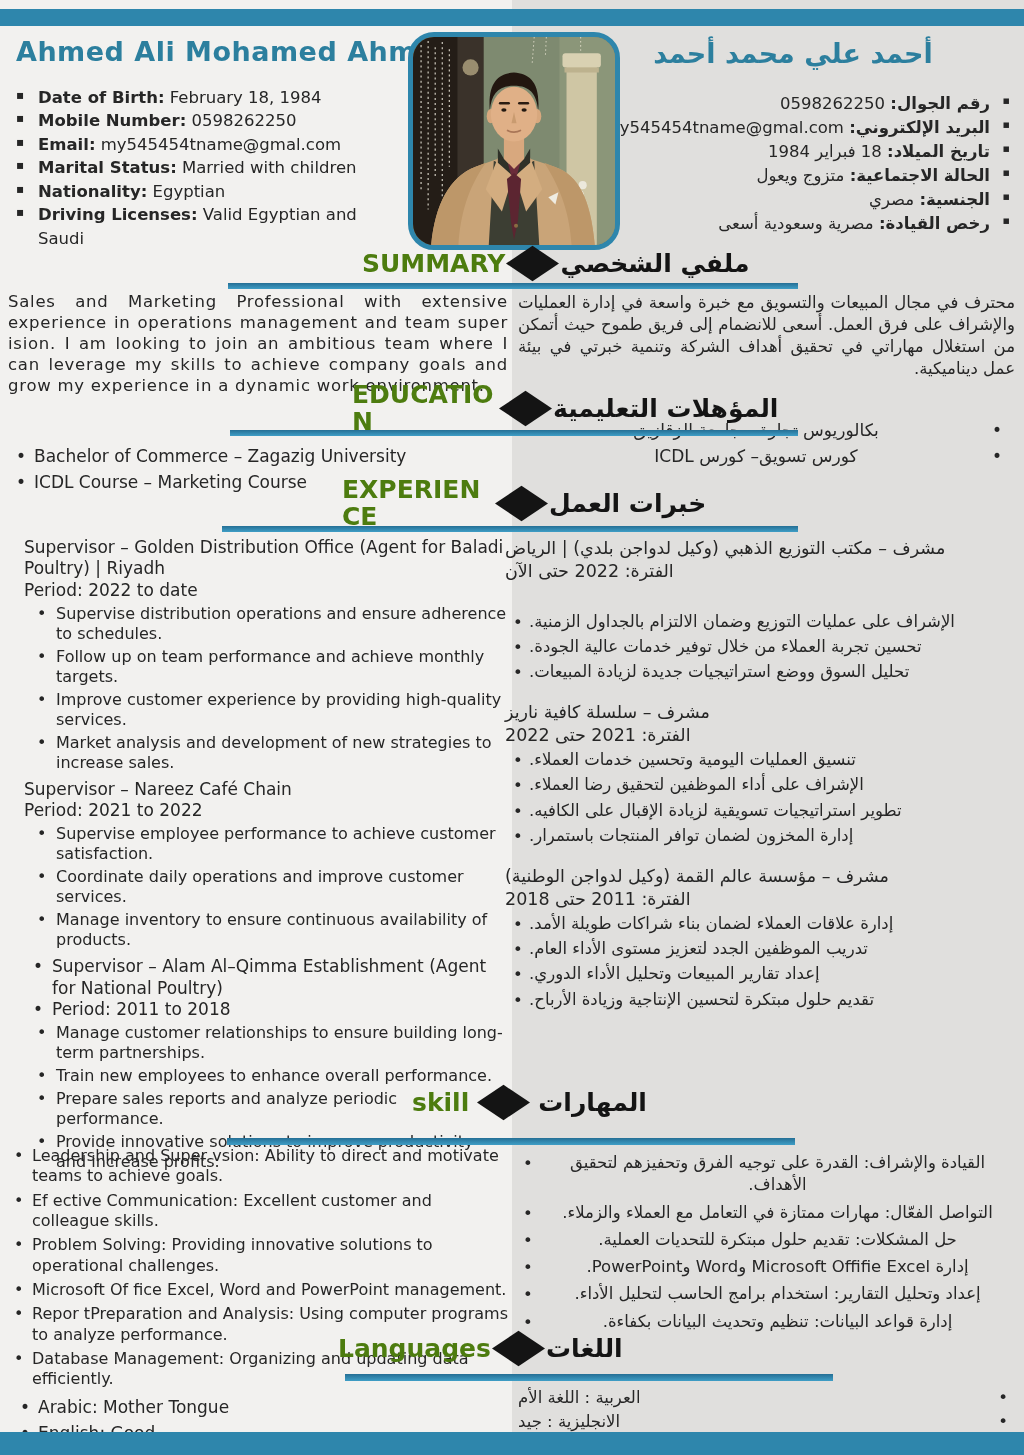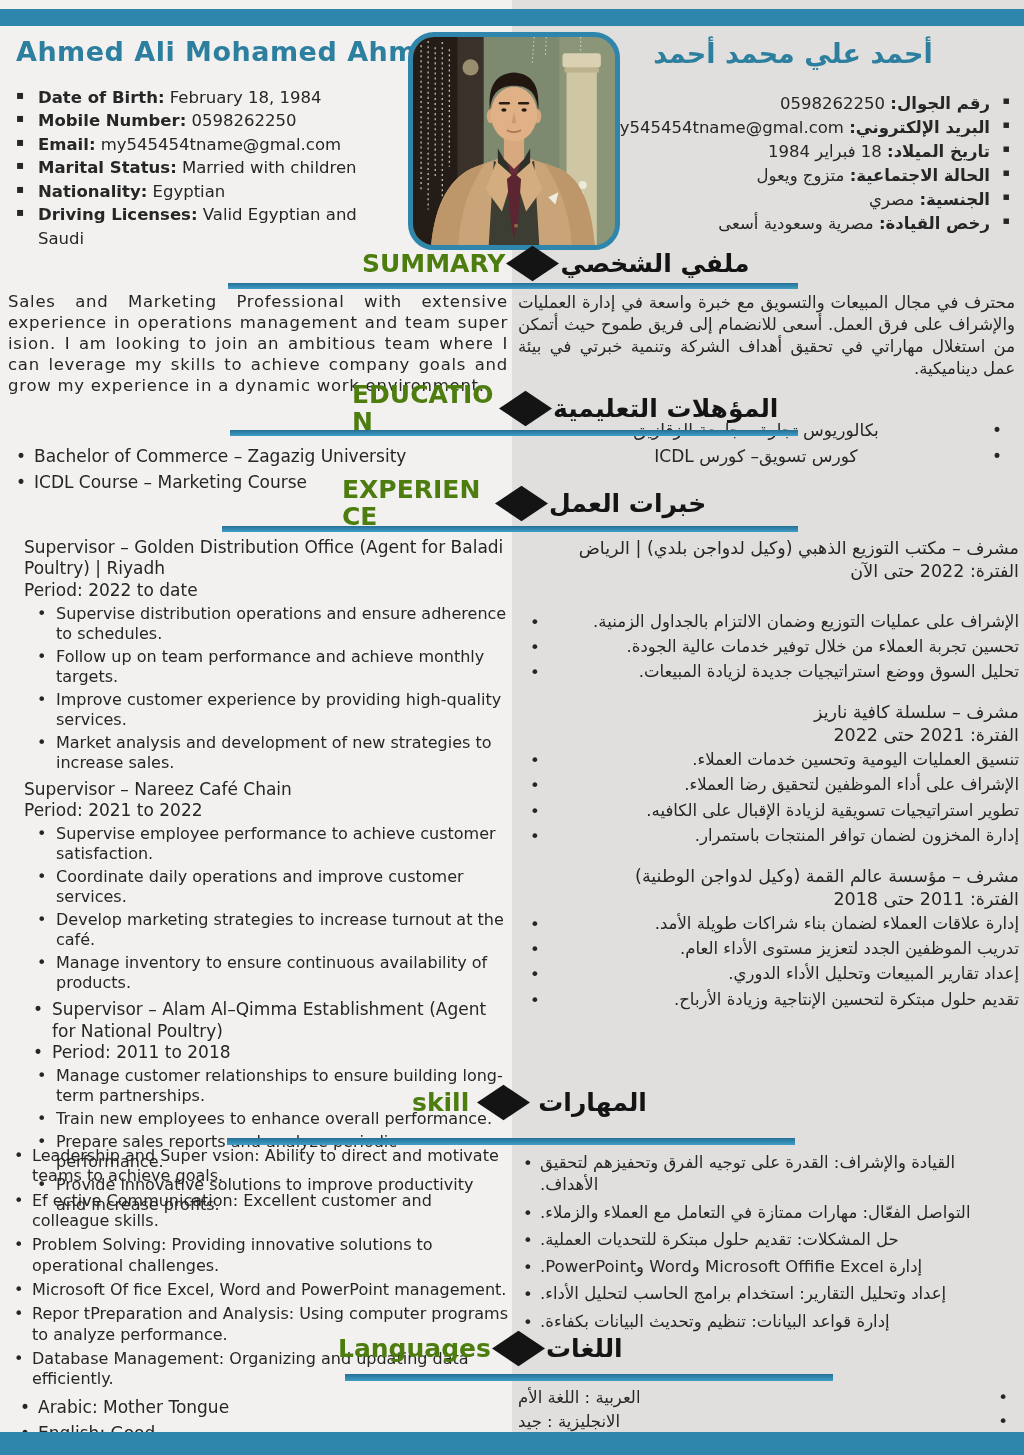--- a/index.html
+++ b/index.html
@@ -56,38 +56,38 @@
   
   .edu-en{position:absolute;left:8px;top:443px;width:490px;font-size:17px;line-height:1.55;z-index:1}
   .edu-en li{padding-left:26px;position:relative}
   .edu-en li::before{content:"•";position:absolute;left:8px}
   .edu-ar{position:absolute;left:528px;top:418px;width:482px;font-size:17px;line-height:1.5;direction:rtl;text-align:center;z-index:1}
   .edu-ar li{padding-right:26px;position:relative}
   .edu-ar li::before{content:"•";position:absolute;right:8px}
 
   
   .exp-en{position:absolute;left:24px;top:537px;width:487px;font-size:16px;line-height:1.25;z-index:1}
-  .exp-ar{position:absolute;left:522px;top:537px;width:497px;font-size:16.5px;line-height:1.34;direction:rtl;text-align:right;z-index:1}
+  .exp-ar{position:absolute;left:505px;top:537px;width:497px;font-size:16.5px;line-height:1.34;direction:rtl;text-align:left;z-index:1}
   .job{margin-bottom:6px}
   .exp-ar .job{margin-bottom:18px}
   .job-title,.job-period{font-weight:normal;font-size:17px;line-height:1.25}
   .exp-ar .job-title,.exp-ar .job-period{font-size:17.5px;line-height:1.3}
   .exp-en .job-bullets li{padding-left:28px;position:relative;margin:3px 4px}
   .exp-en .job-bullets li::before{content:"•";position:absolute;left:9px}
   .exp-ar .job-bullets li{padding-left:24px;position:relative;margin:3px 0}
   .exp-ar .job-bullets li::before{content:"•";position:absolute;left:8px;top:1px}
   .exp-ar .gap-top{margin-top:28px}
   .as-bullet{padding-left:28px;position:relative}
   .as-bullet::before{content:"•";position:absolute;left:9px;font-weight:normal}
 
   
   .skills-en{position:absolute;left:8px;top:1146px;width:502px;font-size:16px;line-height:1.27;z-index:1}
   .skills-en li{padding-left:24px;position:relative;margin-bottom:4px}
   .skills-en li::before{content:"•";position:absolute;left:6px}
-  .skills-ar{position:absolute;left:518px;top:1152px;width:497px;font-size:16.5px;line-height:1.35;direction:rtl;text-align:left;z-index:1}
+  .skills-ar{position:absolute;left:518px;top:1152px;width:497px;font-size:16.5px;line-height:1.35;direction:rtl;text-align:center;z-index:1}
   .skills-ar li{padding-left:22px;position:relative;margin-bottom:5px}
   .skills-ar li::before{content:"•";position:absolute;left:5px;top:1px}
 
   
   .langs-en{position:absolute;left:14px;top:1394px;font-size:17px;line-height:1.55;z-index:1}
   .langs-en li{padding-left:24px;position:relative}
   .langs-en li::before{content:"•";position:absolute;left:6px}
   .langs-ar{position:absolute;left:518px;top:1386px;width:494px;font-size:16.5px;line-height:1.45;direction:rtl;text-align:left;z-index:1}
   .langs-ar li{padding-right:22px;position:relative}
   .langs-ar li::before{content:"•";position:absolute;right:4px}
@@ -233,21 +233,20 @@
         <li>Improve customer experience by providing high-quality services.</li>
         <li>Market analysis and development of new strategies to increase sales.</li>
       </ul>
   </div>
   <div class="job">
     <div class="job-title">Supervisor – Nareez Café Chain</div>
     <div class="job-period">Period: 2021 to 2022</div>
     <ul class="job-bullets">
         <li>Supervise employee performance to achieve customer satisfaction.</li>
         <li>Coordinate daily operations and improve customer services.</li>
-        <li>Develop marketing strategies to increase turnout at the café.</li>
         <li>Manage inventory to ensure continuous availability of products.</li>
       </ul>
   </div>
   <div class="job">
     <div class="job-title as-bullet">Supervisor – Alam Al–Qimma Establishment (Agent for National Poultry)</div>
     <div class="job-period as-bullet">Period: 2011 to 2018</div>
     <ul class="job-bullets">
         <li>Manage customer relationships to ensure building long-term partnerships.</li>
         <li>Train new employees to enhance overall performance.</li>
         <li>Prepare sales reports and analyze periodic performance.</li>

